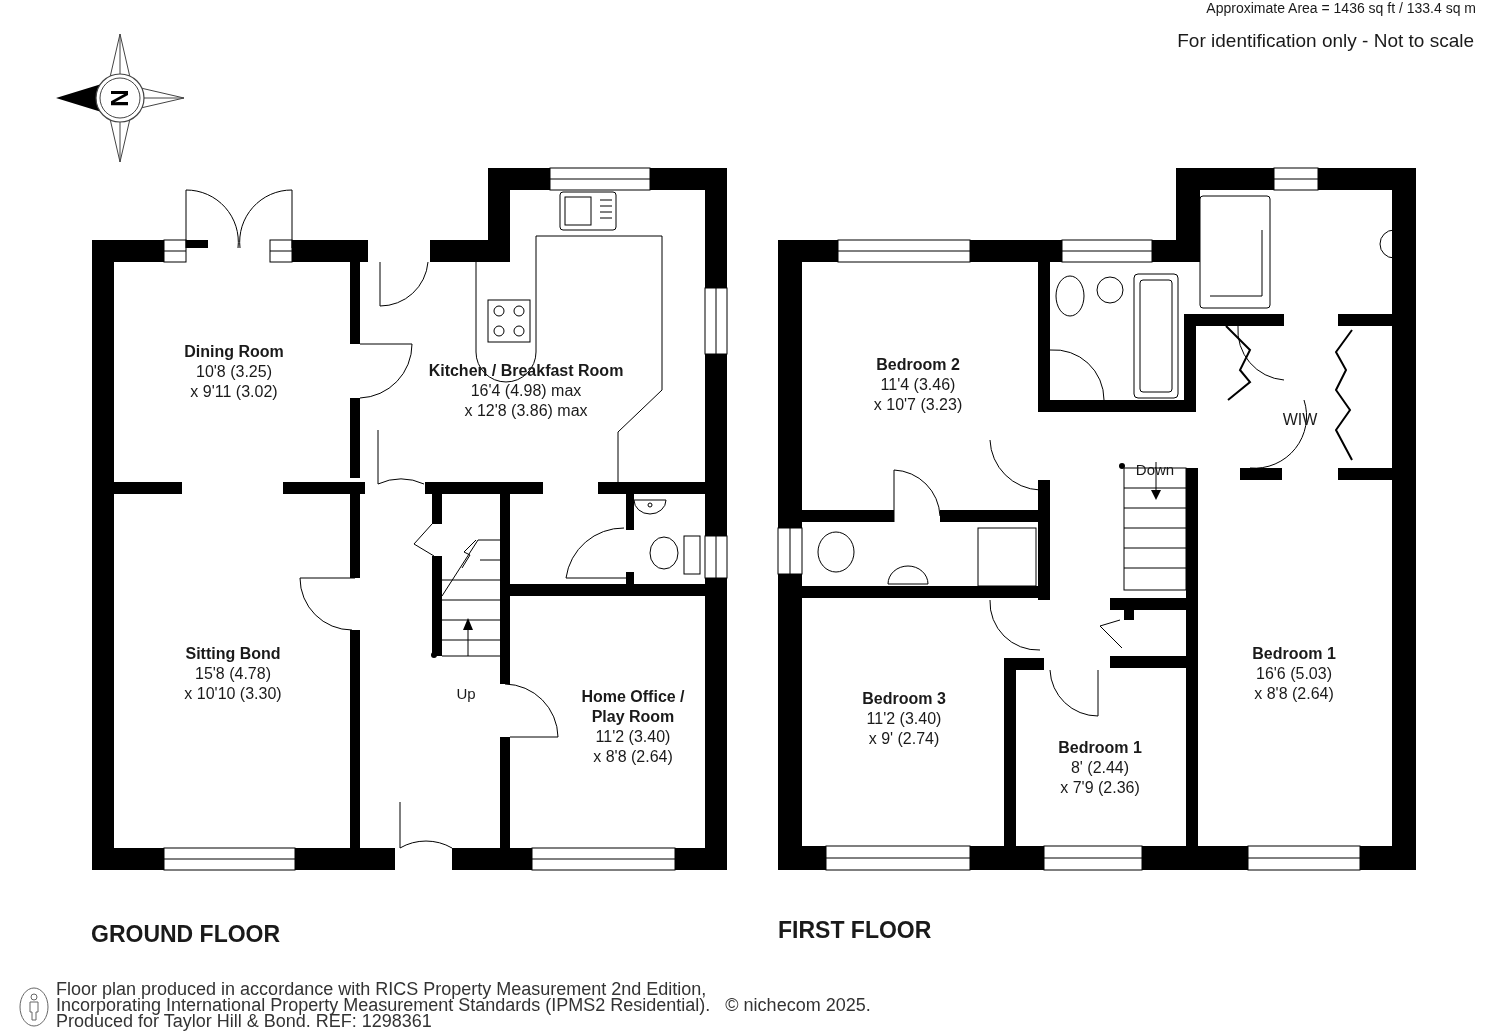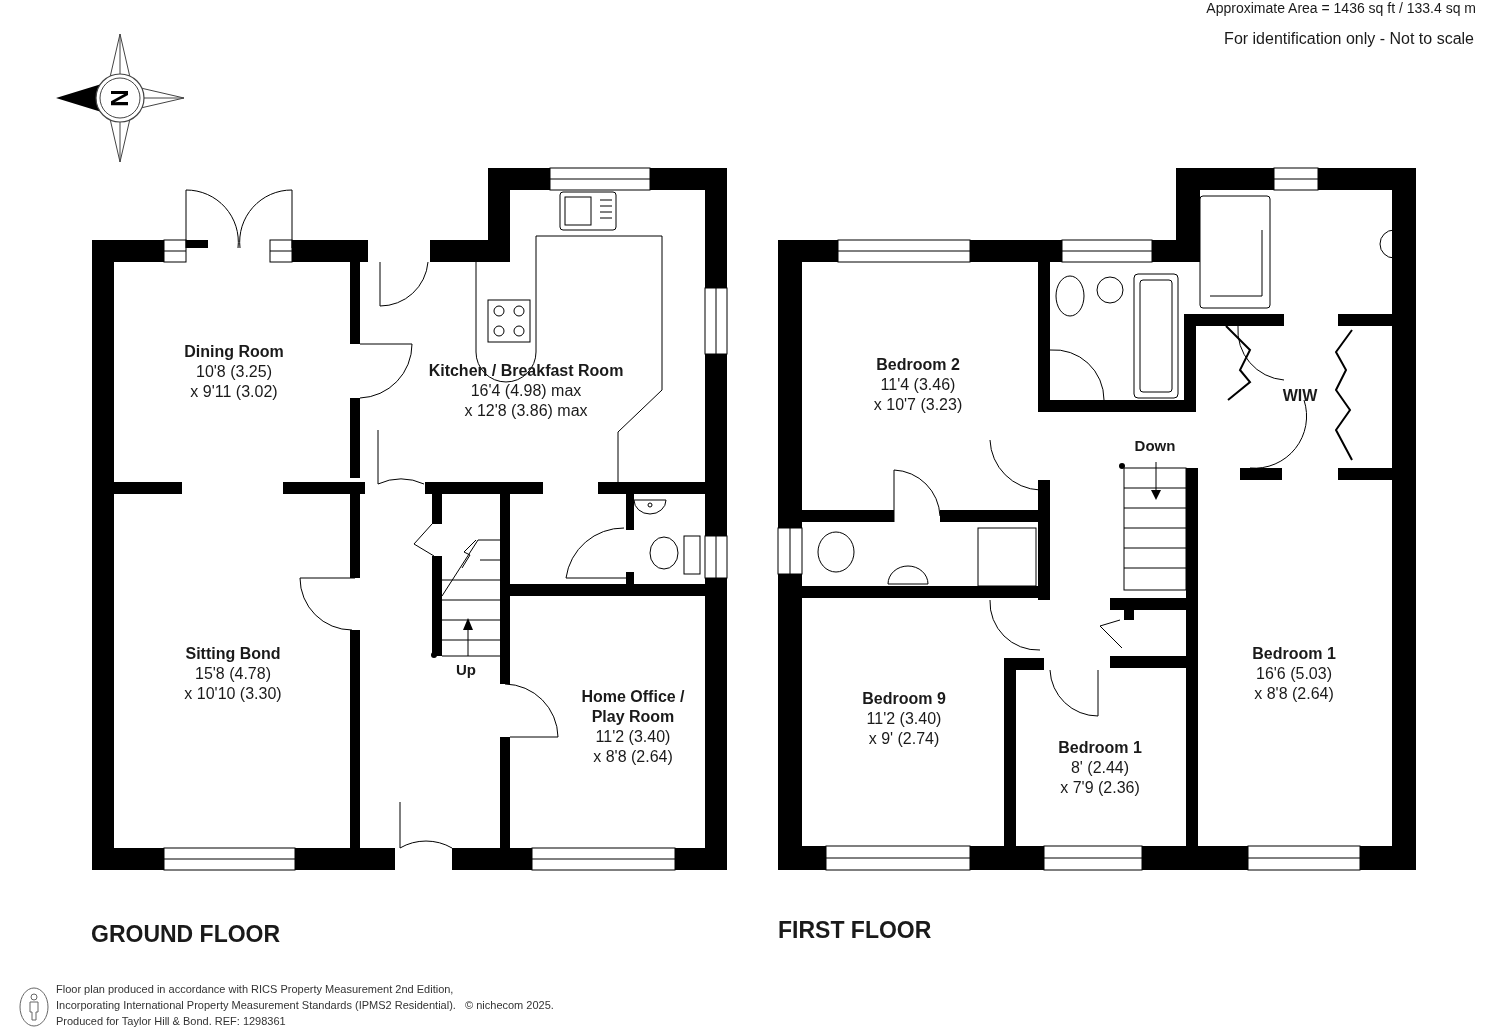--- a/index.html
+++ b/index.html
@@ -1,24 +1,24 @@
 <!DOCTYPE html>
 <html><head>
 <meta charset="utf-8">
 <style>
   html,body{margin:0;padding:0;background:#fff;}
   body{width:1488px;height:1032px;position:relative;overflow:hidden;font-family:"Liberation Sans",sans-serif;color:#1a1a1a;}
   .area-title{position:absolute;right:12px;top:0;font-size:14px;letter-spacing:0;white-space:nowrap;}
-  .area-sub{position:absolute;right:14px;top:30px;font-size:16px;white-space:nowrap;}
+  .area-sub{position:absolute;right:14px;top:30px;font-size:19px;white-space:nowrap;}
   .plan{position:absolute;left:0;top:0;}
   .label{position:absolute;text-align:center;transform:translateX(-50%);font-size:16px;line-height:20px;white-space:nowrap;}
   .label .nm{font-weight:bold;}
   .floor-title{position:absolute;font-weight:bold;font-size:23px;white-space:nowrap;margin-top:35px;}
-  .small-lbl{position:absolute;font-weight:bold;font-size:15px;transform:translateX(-50%);white-space:nowrap;}
-  .footer{position:absolute;left:56px;top:981px;font-size:11px;line-height:16px;color:#333;}
+  .small-lbl{position:absolute;font-weight:normal;font-size:15px;transform:translateX(-50%);white-space:nowrap;margin-top:24px;}
+  .footer{position:absolute;left:56px;top:981px;font-size:18px;line-height:16px;color:#333;}
   .footer-icon{position:absolute;left:18px;top:986px;}
 </style>
 </head>
 <body>
 
 <div class="area-title">Approximate Area = 1436 sq ft / 133.4 sq m</div>
 <div class="area-sub">For identification only - Not to scale</div>
 
 <svg style="position:absolute;left:52px;top:30px" width="136" height="136" viewBox="0 0 136 136">
   <g fill="none" stroke="#444" stroke-width="1">
@@ -253,21 +253,21 @@
 </div>
 <div class="small-lbl" style="left:466px;top:661px">Up</div>
 <div class="floor-title" style="left:91px;top:886px">GROUND FLOOR</div>
 
 <div class="label" style="left:918px;top:355px">
   <div class="nm">Bedroom 2</div>
   <div>11'4 (3.46)</div>
   <div>x 10'7 (3.23)</div>
 </div>
 <div class="label" style="left:904px;top:689px">
-  <div class="nm">Bedroom 9</div>
+  <div class="nm">Bedroom 3</div>
   <div>11'2 (3.40)</div>
   <div>x 9' (2.74)</div>
 </div>
 <div class="label" style="left:1100px;top:738px">
   <div class="nm">Bedroom 1</div>
   <div>8' (2.44)</div>
   <div>x 7'9 (2.36)</div>
 </div>
 <div class="label" style="left:1294px;top:644px">
   <div class="nm">Bedroom 1</div>

